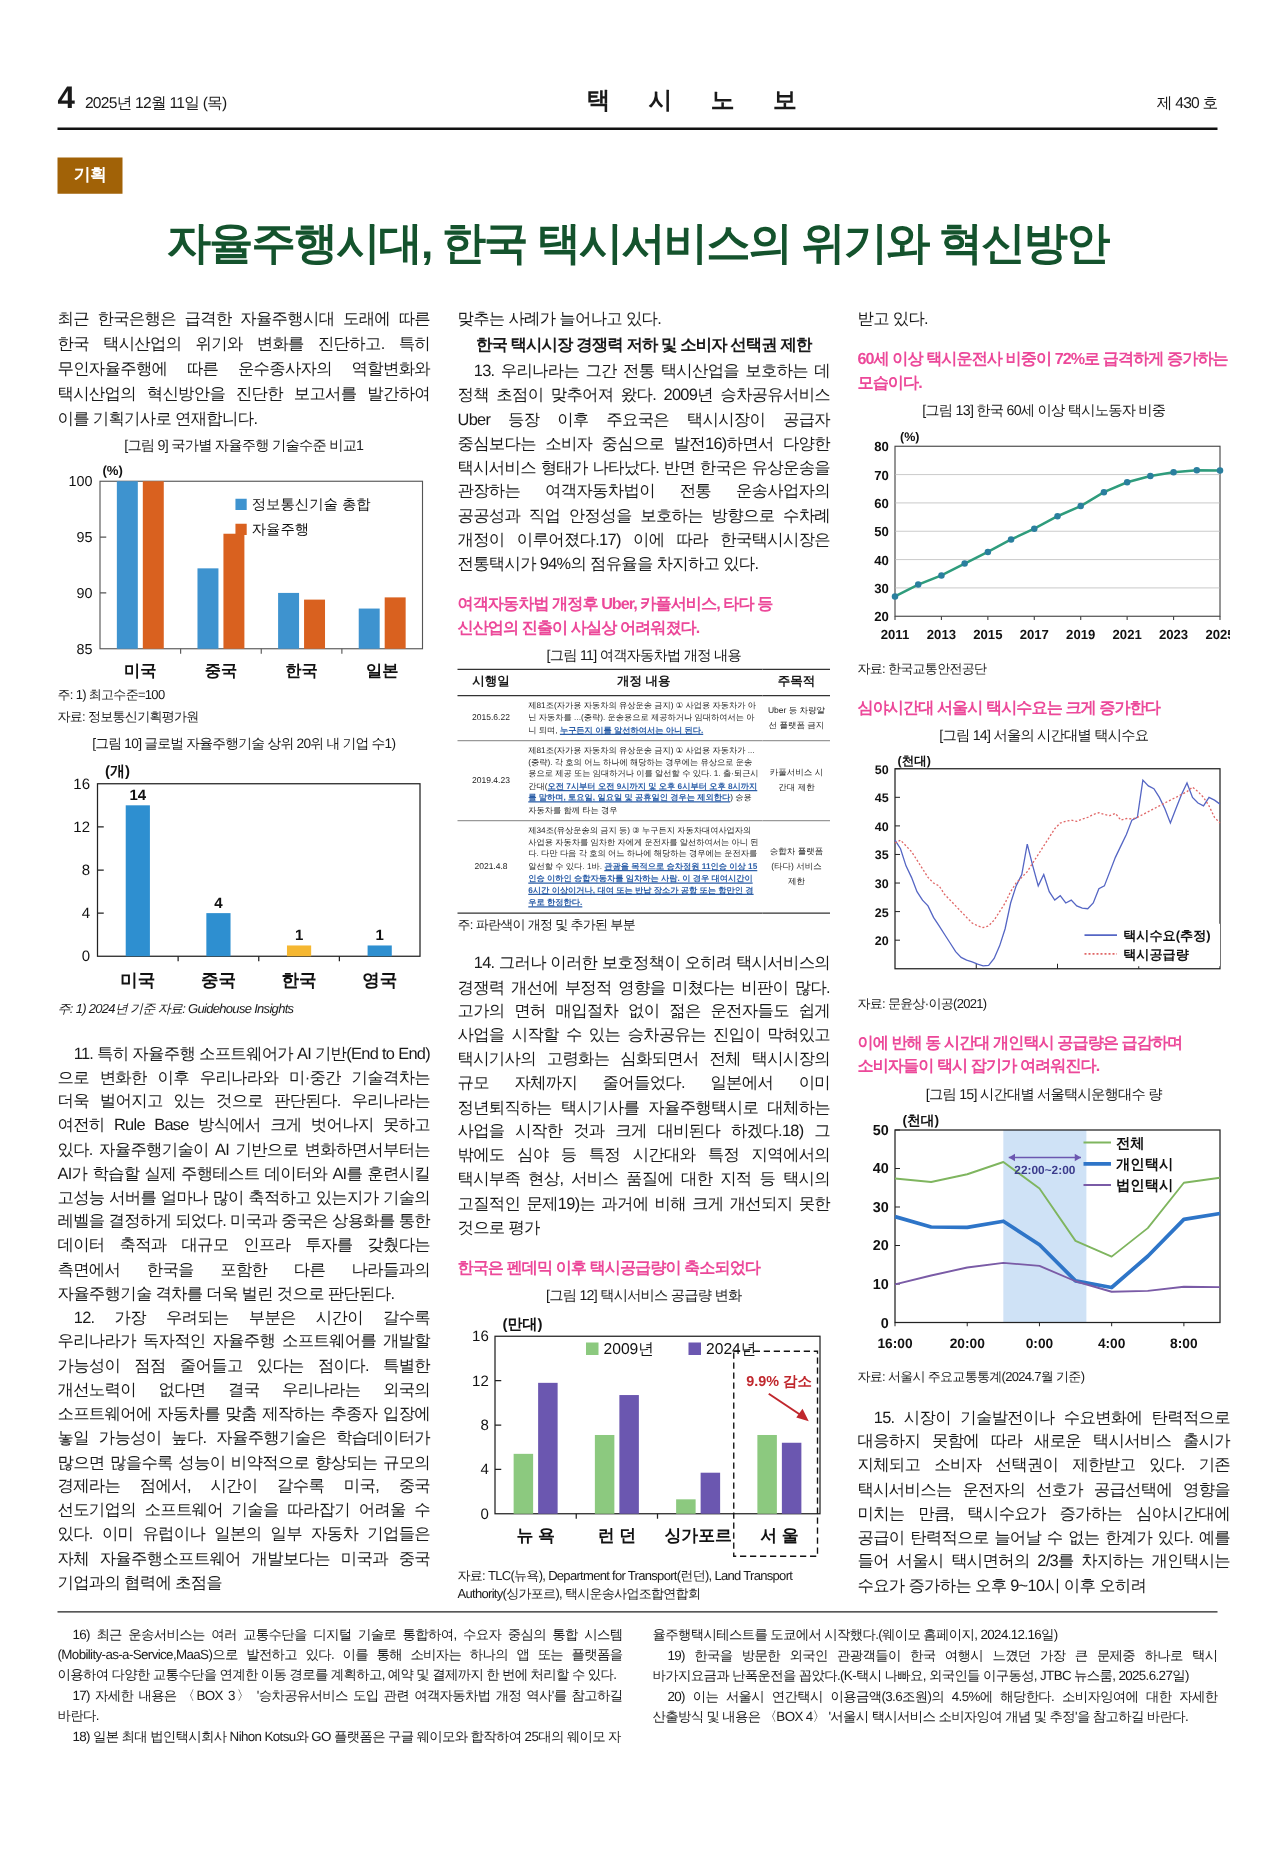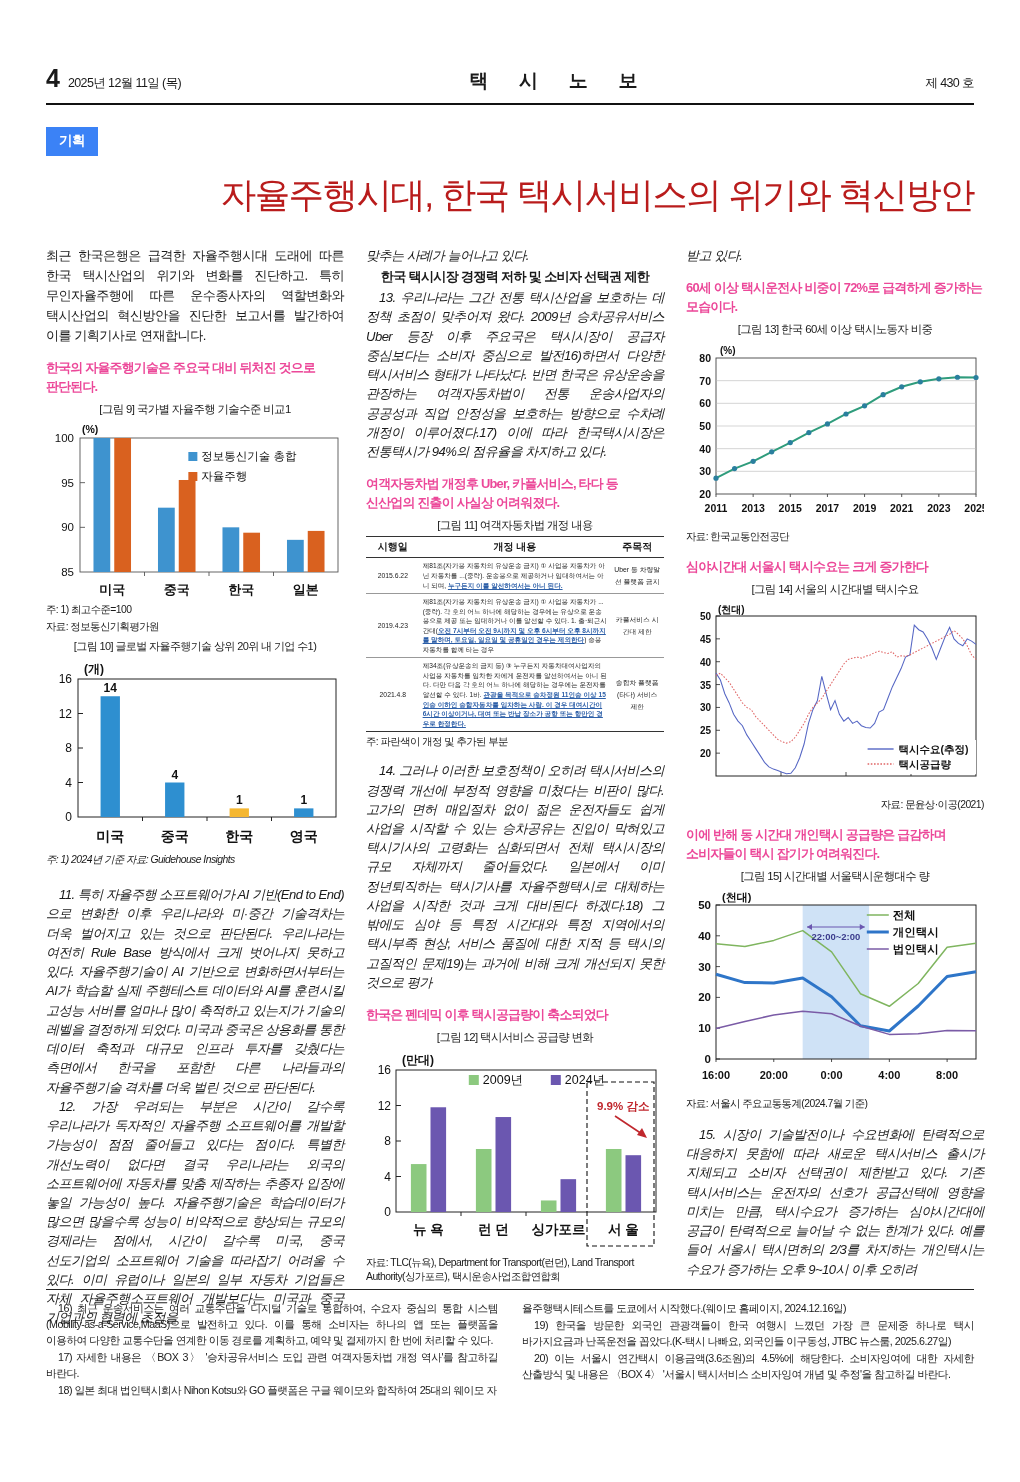--- a/index.html
+++ b/index.html
@@ -19,36 +19,35 @@
   .masthead { display: flex; align-items: baseline; padding-top: 66px; }
   .page-num { font-size: 25px; font-weight: bold; letter-spacing: -1px; margin-right: 9px; line-height: 1; }
   .issue-date { font-size: 12.5px; letter-spacing: -0.6px; }
   .paper-title { flex: 1; text-align: center; font-size: 19px; font-weight: bold; letter-spacing: 13px; padding-left: 13px; font-family: Liberation Serif, serif; }
   .issue-no { font-size: 12.5px; letter-spacing: -0.6px; }
   .rule-thick { border-top: 2.5px solid #111; margin-top: 9px; }
 
   
   .badge-wrap { margin-top: 22px; }
   .badge {
-    display: inline-block; background: #3b82f6; color: #fff;
+    display: inline-block; background: #a16207; color: #fff;
     font-size: 13.5px; font-weight: bold; padding: 5px 13px 6px; letter-spacing: -0.5px; text-align: center;
   }
   .headline {
-    text-align: right; font-size: 35.5px; font-weight: normal;
-    letter-spacing: -1.6px; margin-top: 16px; color: #b91c1c;
+    text-align: center; font-size: 35.5px; font-weight: bold;
+    letter-spacing: -1.6px; margin-top: 16px; color: #14532d;
   }
 
   
   .cols { display: flex; gap: 22px; margin-top: 26px; }
   .col { width: 298px; }
   p.body {
     font-size: 13.1px; line-height: 1.47; text-align: justify;
     letter-spacing: -0.55px; margin: 0; text-indent: 13px;
     word-break: keep-all;
-    font-style: italic;
   }
   p.body.noind { text-indent: 0; }
   .lead {
     font-size: 13.1px; line-height: 1.52; letter-spacing: -0.55px;
     text-align: justify; margin: 0; word-break: keep-all;
   }
   .blue-lead {
     color: #ec4899; font-weight: bold; font-size: 12.9px;
     letter-spacing: -0.75px; line-height: 1.42; margin: 14px 0 6px;
     word-break: keep-all;
@@ -99,21 +98,20 @@
   <div class="badge-wrap">
     <span class="badge">기획</span>
   </div>
   <div class="headline">자율주행시대, 한국 택시서비스의 위기와 혁신방안</div>
 
   <div class="cols">
 
     <div class="col">
       <p class="lead">최근 한국은행은 급격한 자율주행시대 도래에 따른 한국 택시산업의 위기와 변화를 진단하고. 특히 무인자율주행에 따른 운수종사자의 역할변화와 택시산업의 혁신방안을 진단한 보고서를 발간하여 이를 기획기사로 연재합니다.</p>
 
-      <div class="blue-lead">한국의 자율주행기술은 주요국 대비 뒤처진 것으로 판단된다.</div>
 
       <div class="fig-title">[그림 9] 국가별 자율주행 기술수준 비교1</div>
 
       <div class="chart" id="fig9" style="height:180px;">
           <svg width="298" height="180" viewBox="0 0 298 180" style="display: block;">
             <text x="36" y="13" font-size="10.5" font-family="&quot;Liberation Sans&quot;, sans-serif" text-anchor="start" fill="#111" font-weight="bold">(%)</text>
             <rect x="34" y="18" width="258" height="134" fill="#fff" stroke="#555" stroke-width="0.9"></rect>
             <text x="28" y="156" font-size="11.5" font-family="&quot;Liberation Sans&quot;, sans-serif" text-anchor="end" fill="#111" font-weight="normal">85</text>
             <text x="28" y="111.33333333333334" font-size="11.5" font-family="&quot;Liberation Sans&quot;, sans-serif" text-anchor="end" fill="#111" font-weight="normal">90</text>
             <line x1="34" y1="107.33333333333334" x2="39" y2="107.33333333333334" stroke="#555" stroke-width="0.9"></line>
@@ -351,21 +349,21 @@
             <path d="M30.0,73.1L34.4,80.0L38.8,93.7L43.2,102.9L47.6,114.3L52.0,121.1L56.4,125.7L60.8,134.9L65.3,141.7L69.7,148.6L74.1,155.4L78.5,162.3L82.9,166.9L87.3,169.1L91.7,170.5L96.1,172.3L100.5,173.7L104.9,173.3L109.3,167.8L113.7,157.7L118.1,144.0L122.5,123.4L126.9,109.7L131.4,100.6L135.8,76.3L140.2,93.7L144.6,109.7L149.0,100.6L153.4,114.3L157.8,121.1L162.2,117.5L166.6,123.4L171.0,121.1L175.4,125.7L179.8,127.5L184.2,128.0L188.6,123.4L193.1,112.0L197.5,109.7L201.9,98.3L206.3,86.9L210.7,77.7L215.1,68.6L219.5,57.1L223.9,54.9L228.3,25.1L232.7,29.7L237.1,32.0L241.5,38.9L245.9,48.0L250.3,59.4L254.7,48.0L259.2,36.6L263.6,27.4L268.0,38.9L272.4,43.4L276.8,45.7L281.2,38.9L285.6,41.1L290.0,44.3" fill="none" stroke="#5566c4" stroke-width="1.05"></path>
             <path d="M30.0,75.4L34.4,73.1L38.8,77.7L43.2,82.3L47.6,89.1L52.0,96.0L56.4,102.9L60.8,107.4L65.3,109.7L69.7,116.6L74.1,121.1L78.5,125.7L82.9,130.3L87.3,134.9L91.7,139.4L96.1,141.7L100.5,143.1L104.9,141.7L109.3,137.1L113.7,130.3L118.1,123.4L122.5,114.3L126.9,107.4L131.4,102.9L135.8,98.3L140.2,91.4L144.6,84.6L149.0,77.7L153.4,70.9L157.8,64.0L162.2,59.4L166.6,58.1L171.0,57.1L175.4,58.1L179.8,56.2L184.2,54.9L188.6,52.6L193.1,51.2L197.5,52.6L201.9,53.5L206.3,51.7L210.7,57.1L215.1,55.8L219.5,56.2L223.9,54.9L228.3,52.6L232.7,50.3L237.1,48.0L241.5,45.7L245.9,43.4L250.3,41.1L254.7,38.9L259.2,36.6L263.6,34.3L268.0,30.6L272.4,34.3L276.8,38.9L281.2,45.7L285.6,54.9L290.0,59.4" fill="none" stroke="#e06666" stroke-width="1.05" stroke-dasharray="1.6,1.6"></path>
             <rect x="175.60000000000002" y="140" width="114.4" height="34" fill="#fff" stroke="none"></rect>
             <line x1="181.60000000000002" y1="149" x2="207.60000000000002" y2="149" stroke="#5566c4" stroke-width="1.4"></line>
             <text x="212.60000000000002" y="153" font-size="10.5" font-family="&quot;Liberation Sans&quot;, sans-serif" text-anchor="start" fill="#111" font-weight="bold">택시수요(추정)</text>
             <line x1="181.60000000000002" y1="164" x2="207.60000000000002" y2="164" stroke="#e06666" stroke-width="1.4" stroke-dasharray="1.6,1.6"></line>
             <text x="212.60000000000002" y="168" font-size="10.5" font-family="&quot;Liberation Sans&quot;, sans-serif" text-anchor="start" fill="#111" font-weight="bold">택시공급량</text>
           </svg>
         </div>
 
-      <p class="src-note" style="margin-top:8px;text-align:right;">자료: 문윤상·이공(2021)</p>
+      <p class="src-note" style="margin-top:8px;">자료: 문윤상·이공(2021)</p>
 
       <div class="blue-lead">이에 반해 동 시간대 개인택시 공급량은 급감하며 소비자들이 택시 잡기가 여려워진다.</div>
       <div class="fig-title">[그림 15] 시간대별 서울택시운행대수 량</div>
 
       <div class="chart" id="fig15" style="height:200px;">
           <svg width="298" height="200" viewBox="0 0 298 200" style="display: block;">
             <text x="36" y="14" font-size="11" font-family="&quot;Liberation Sans&quot;, sans-serif" text-anchor="start" fill="#111" font-weight="bold">(천대)</text>
             <rect x="116.66666666666666" y="18" width="66.44444444444446" height="154" fill="#cfe2f6"></rect>
             <rect x="30" y="18" width="260" height="154" fill="none" stroke="#222" stroke-width="1"></rect>
             <text x="25" y="176" font-size="11.5" font-family="&quot;Liberation Sans&quot;, sans-serif" text-anchor="end" fill="#111" font-weight="bold">0</text>

